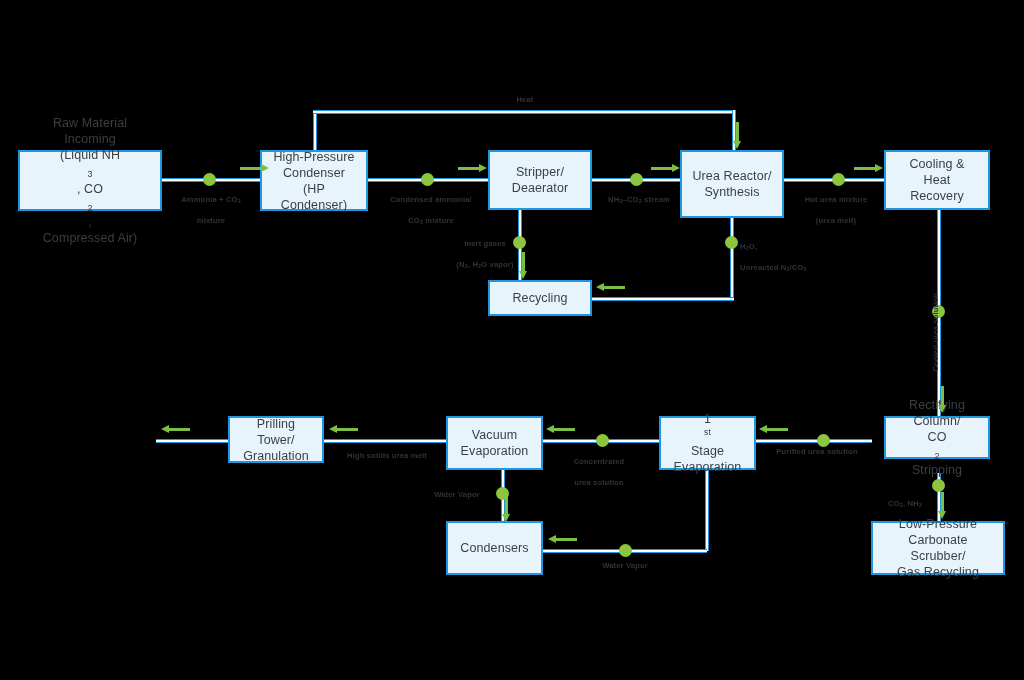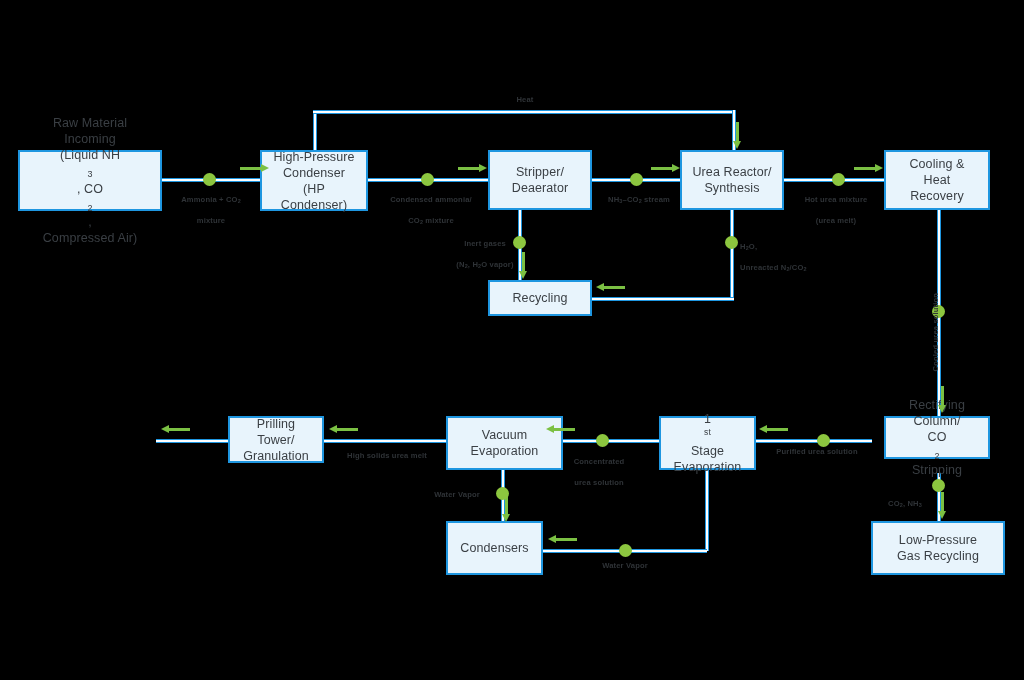--- a/index.html
+++ b/index.html
@@ -201,21 +201,21 @@
     </span>
   </div>
 
   <div class="node" style="left:488px;top:150px;width:104px;height:60px;">
     <span>
       <span>Stripper/</span>
       <span>Deaerator</span>
     </span>
   </div>
 
-  <div class="node" style="left:680px;top:150px;width:104px;height:60px;">
+  <div class="node" style="left:680px;top:150px;width:104px;height:68px;">
     <span>
       <span>Urea Reactor/</span>
       <span>Synthesis</span>
     </span>
   </div>
 
   <div class="node" style="left:884px;top:150px;width:106px;height:60px;">
     <span>
       <span>Cooling &amp;</span>
       <span>Heat Recovery</span>
@@ -230,32 +230,33 @@
     <span>
       <span>Rectifying</span>
       <span>Column/</span>
       <span><span>CO</span><sub>2</sub><span> Stripping</span></span>
     </span>
   </div>
 
   <div class="node" style="left:871px;top:521px;width:134px;height:54px;justify-content:center;">
     <span>
       <span>Low-Pressure</span>
+      <span>Carbonate Scrubber/</span>
       <span>Gas Recycling</span>
     </span>
   </div>
 
   <div class="node" style="left:659px;top:416px;width:97px;height:54px;">
     <span>
       <span><span>1</span><sup>st</sup><span> Stage</span></span>
       <span>Evaporation</span>
     </span>
   </div>
 
-  <div class="node" style="left:446px;top:416px;width:117px;height:54px;">
+  <div class="node" style="left:446px;top:416px;width:97px;height:54px;">
     <span>
       <span>Vacuum</span>
       <span>Evaporation</span>
     </span>
   </div>
 
   <div class="node" style="left:446px;top:521px;width:97px;height:54px;">
     <span>Condensers</span>
   </div>
 

